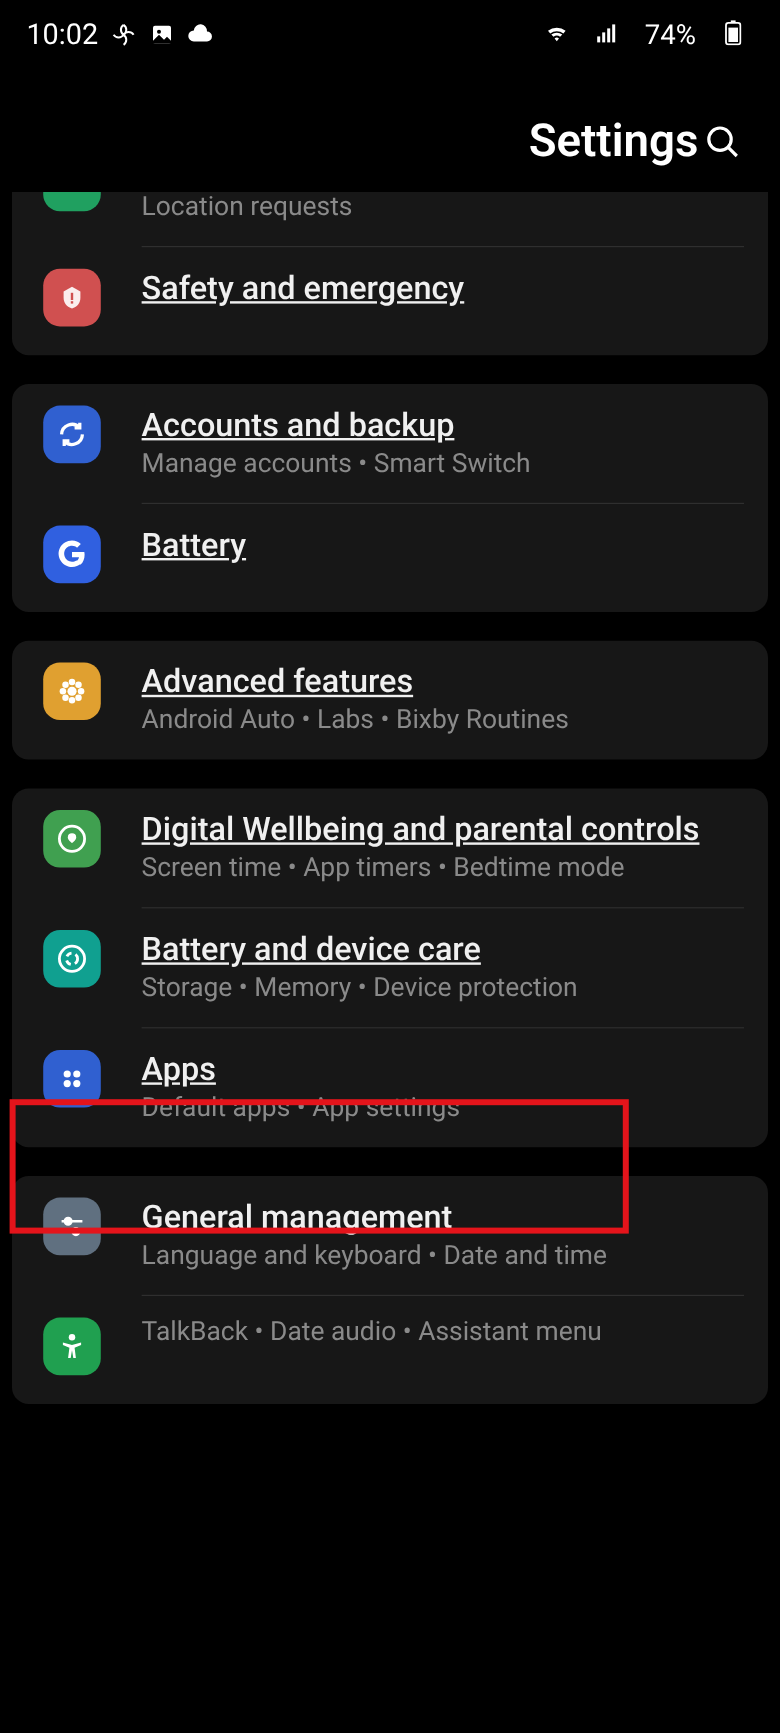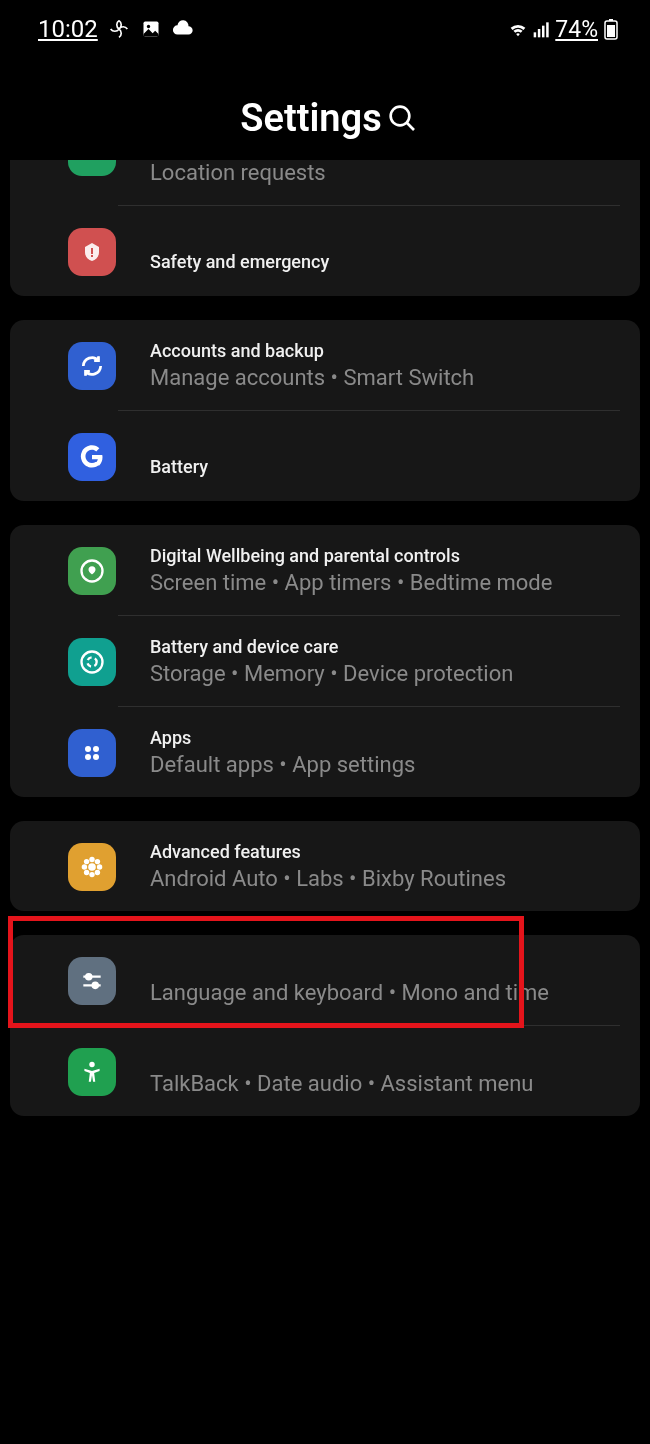--- a/index.html
+++ b/index.html
@@ -9,63 +9,61 @@
     background: #000;
     font-family: -apple-system, "Segoe UI", Roboto, sans-serif;
     color: #fff;
     overflow: hidden;
     position: relative;
   }
   .status-bar {
     display: flex;
     justify-content: space-between;
     align-items: center;
-    padding: 10px 28px 0 38px;
+    padding: 10px 28px 0 22px;
     height: 48px;
     font-size: 24px;
-    text-decoration: underline;
   }
   .status-left { display:flex; align-items:center; gap:10px; }
-  .status-right { display:flex; align-items:center; gap:2px; font-size:23px; }
+  .status-right { display:flex; align-items:flex-start; gap:20px; font-size:23px; }
   .status-icon { width:22px; height:22px; display:inline-flex; align-items:center; justify-content:center; }
   .header {
     display:flex;
     align-items:center;
-    justify-content:center;
+    justify-content:flex-end;
     padding: 48px 28px 30px 40px;
   }
   .header h1 { font-size: 38px; font-weight: 600; }
   .search-icon { width:40px; height:40px; display:flex; align-items:center; justify-content:center; }
   .content { display:flex; flex-direction:column; gap:24px; padding: 0 10px; }
   .group {
     background:#171717;
     border-radius: 14px;
     overflow:hidden;
   }
   .group.first { border-top-left-radius: 0; border-top-right-radius: 0; }
   .row {
     display:flex;
-    align-items:flex-end;
+    align-items:flex-start;
     padding: 18px 20px 20px 26px;
     min-height: 90px;
     position:relative;
-    margin-left:32px;
   }
   .row.partial-top { padding-top:0; min-height:auto; }
   .icon-box {
     width:48px; height:48px;
     border-radius:14px;
     display:flex;
     align-items:center;
     justify-content:center;
     flex-shrink:0;
     margin-right: 34px;
   }
   .row-text { flex:1; }
-  .row-title { font-size: 18px; font-weight:500; color:#f0f0f0; margin-bottom: 4px; }
+  .row-title { font-size: 27px; font-weight:500; color:#f0f0f0; margin-bottom: 4px; text-decoration: underline; }
   .row-sub { font-size: 22px; color:#8a8a8a; }
   .divider {
     height:1px;
     background:#2f2f2f;
     margin-left: 108px;
     margin-right: 20px;
   }
   .highlight-box {
     position:absolute;
     border: 5px solid #e4141b;
@@ -171,63 +169,20 @@
     </div>
     <div class="divider"></div>
     <div class="row">
       <div class="icon-box" style="background:#3060e0;">
         <svg width="28" height="28" viewBox="0 0 24 24">
             <path fill="#fff" d="M21 12.2c0-.7-.1-1.3-.2-2H12v3.8h5c-.2 1.2-.9 2.2-1.9 2.9v2.4h3.1C20 17.5 21 15.1 21 12.2z M12 21c2.6 0 4.7-.9 6.3-2.3l-3.1-2.4c-.9.6-2 .9-3.2.9-2.5 0-4.6-1.7-5.3-3.9H3.5v2.5C5.1 18.9 8.3 21 12 21z M6.7 13.3C6.5 12.7 6.4 12 6.4 11.4s.1-1.3.3-1.9V7h-3.2C2.8 8.4 2.4 9.9 2.4 11.4s.4 3 1.1 4.4l3.2-2.5z M12 5.8c1.4 0 2.7.5 3.6 1.4l2.7-2.7C16.7 2.9 14.6 2 12 2 8.3 2 5.1 4.1 3.5 7l3.2 2.5C7.4 7.4 9.5 5.8 12 5.8z"></path>
           </svg>
       </div>
       <div class="row-text">
         <div class="row-title">Battery</div>
-      </div>
-    </div>
-  </div>
-
-  <div class="group">
-    <div class="row">
-      <div class="icon-box" style="background:#40a050;">
-        <svg width="28" height="28" viewBox="0 0 24 24" fill="none" stroke="#fff" stroke-width="2">
-            <circle cx="12" cy="12" r="9"></circle>
-            <path d="M12 8 C10 8 9 9 9 11 C9 13 12 15 12 15 C12 15 15 13 15 11 C15 9 14 8 12 8 Z" fill="#fff" stroke="none"></path>
-          </svg>
-      </div>
-      <div class="row-text">
-        <div class="row-title">Digital Wellbeing and parental controls</div>
-        <div class="row-sub">Screen time  •  App timers  •  Bedtime mode</div>
-      </div>
-    </div>
-    <div class="divider"></div>
-    <div class="row">
-      <div class="icon-box" style="background:#10a090;">
-        <svg width="28" height="28" viewBox="0 0 24 24" fill="none" stroke="#fff" stroke-width="2">
-            <circle cx="12" cy="12" r="9"></circle>
-            <circle cx="12" cy="12" r="4" stroke-dasharray="4 3"></circle>
-          </svg>
-      </div>
-      <div class="row-text">
-        <div class="row-title">Battery and device care</div>
-        <div class="row-sub">Storage  •  Memory  •  Device protection</div>
-      </div>
-    </div>
-    <div class="divider"></div>
-    <div class="row">
-      <div class="icon-box" style="background:#3060d0;">
-        <svg width="24" height="24" viewBox="0 0 24 24" fill="#fff">
-            <circle cx="8" cy="8" r="3"></circle>
-            <circle cx="16" cy="8" r="3"></circle>
-            <circle cx="8" cy="16" r="3"></circle>
-            <circle cx="16" cy="16" r="3"></circle>
-          </svg>
-      </div>
-      <div class="row-text">
-        <div class="row-title">Apps</div>
-        <div class="row-sub">Default apps  •  App settings</div>
       </div>
     </div>
   </div>
 
   <div class="group">
     <div class="row">
       <div class="icon-box" style="background:#e0a030;">
         <svg width="26" height="26" viewBox="0 0 24 24" fill="#fff">
             <circle cx="12" cy="12" r="3.5"></circle>
             <g>
@@ -244,30 +199,74 @@
       </div>
       <div class="row-text">
         <div class="row-title">Advanced features</div>
         <div class="row-sub">Android Auto  •  Labs  •  Bixby Routines</div>
       </div>
     </div>
   </div>
 
   <div class="group">
     <div class="row">
+      <div class="icon-box" style="background:#40a050;">
+        <svg width="28" height="28" viewBox="0 0 24 24" fill="none" stroke="#fff" stroke-width="2">
+            <circle cx="12" cy="12" r="9"></circle>
+            <path d="M12 8 C10 8 9 9 9 11 C9 13 12 15 12 15 C12 15 15 13 15 11 C15 9 14 8 12 8 Z" fill="#fff" stroke="none"></path>
+          </svg>
+      </div>
+      <div class="row-text">
+        <div class="row-title">Digital Wellbeing and parental controls</div>
+        <div class="row-sub">Screen time  •  App timers  •  Bedtime mode</div>
+      </div>
+    </div>
+    <div class="divider"></div>
+    <div class="row">
+      <div class="icon-box" style="background:#10a090;">
+        <svg width="28" height="28" viewBox="0 0 24 24" fill="none" stroke="#fff" stroke-width="2">
+            <circle cx="12" cy="12" r="9"></circle>
+            <circle cx="12" cy="12" r="4" stroke-dasharray="4 3"></circle>
+          </svg>
+      </div>
+      <div class="row-text">
+        <div class="row-title">Battery and device care</div>
+        <div class="row-sub">Storage  •  Memory  •  Device protection</div>
+      </div>
+    </div>
+    <div class="divider"></div>
+    <div class="row">
+      <div class="icon-box" style="background:#3060d0;">
+        <svg width="24" height="24" viewBox="0 0 24 24" fill="#fff">
+            <circle cx="8" cy="8" r="3"></circle>
+            <circle cx="16" cy="8" r="3"></circle>
+            <circle cx="8" cy="16" r="3"></circle>
+            <circle cx="16" cy="16" r="3"></circle>
+          </svg>
+      </div>
+      <div class="row-text">
+        <div class="row-title">Apps</div>
+        <div class="row-sub">Default apps  •  App settings</div>
+      </div>
+    </div>
+  </div>
+
+  <div class="group">
+    <div class="row">
       <div class="icon-box" style="background:#607080;">
         <svg width="26" height="26" viewBox="0 0 24 24" stroke="#fff" stroke-width="2" fill="none">
             <line x1="4" y1="8" x2="20" y2="8"></line>
             <circle cx="9" cy="8" r="2.5" fill="#fff"></circle>
             <line x1="4" y1="16" x2="20" y2="16"></line>
             <circle cx="15" cy="16" r="2.5" fill="#fff"></circle>
           </svg>
       </div>
       <div class="row-text">
-        <div class="row-sub">Language and keyboard  •  Mono and time</div>
+        <div class="row-title">General management</div>
+        <div class="row-sub">Language and keyboard  •  Date and time</div>
       </div>
     </div>
     <div class="divider"></div>
     <div class="row">
       <div class="icon-box" style="background:#20a050;">
         <svg width="26" height="26" viewBox="0 0 24 24" fill="#fff">
             <circle cx="12" cy="5" r="2.5"></circle>
             <path d="M5 9 L12 11 L19 9 L19 11 L14 13 L15 21 L13 21 L12 15 L11 21 L9 21 L10 13 L5 11 Z"></path>
           </svg>
       </div>

